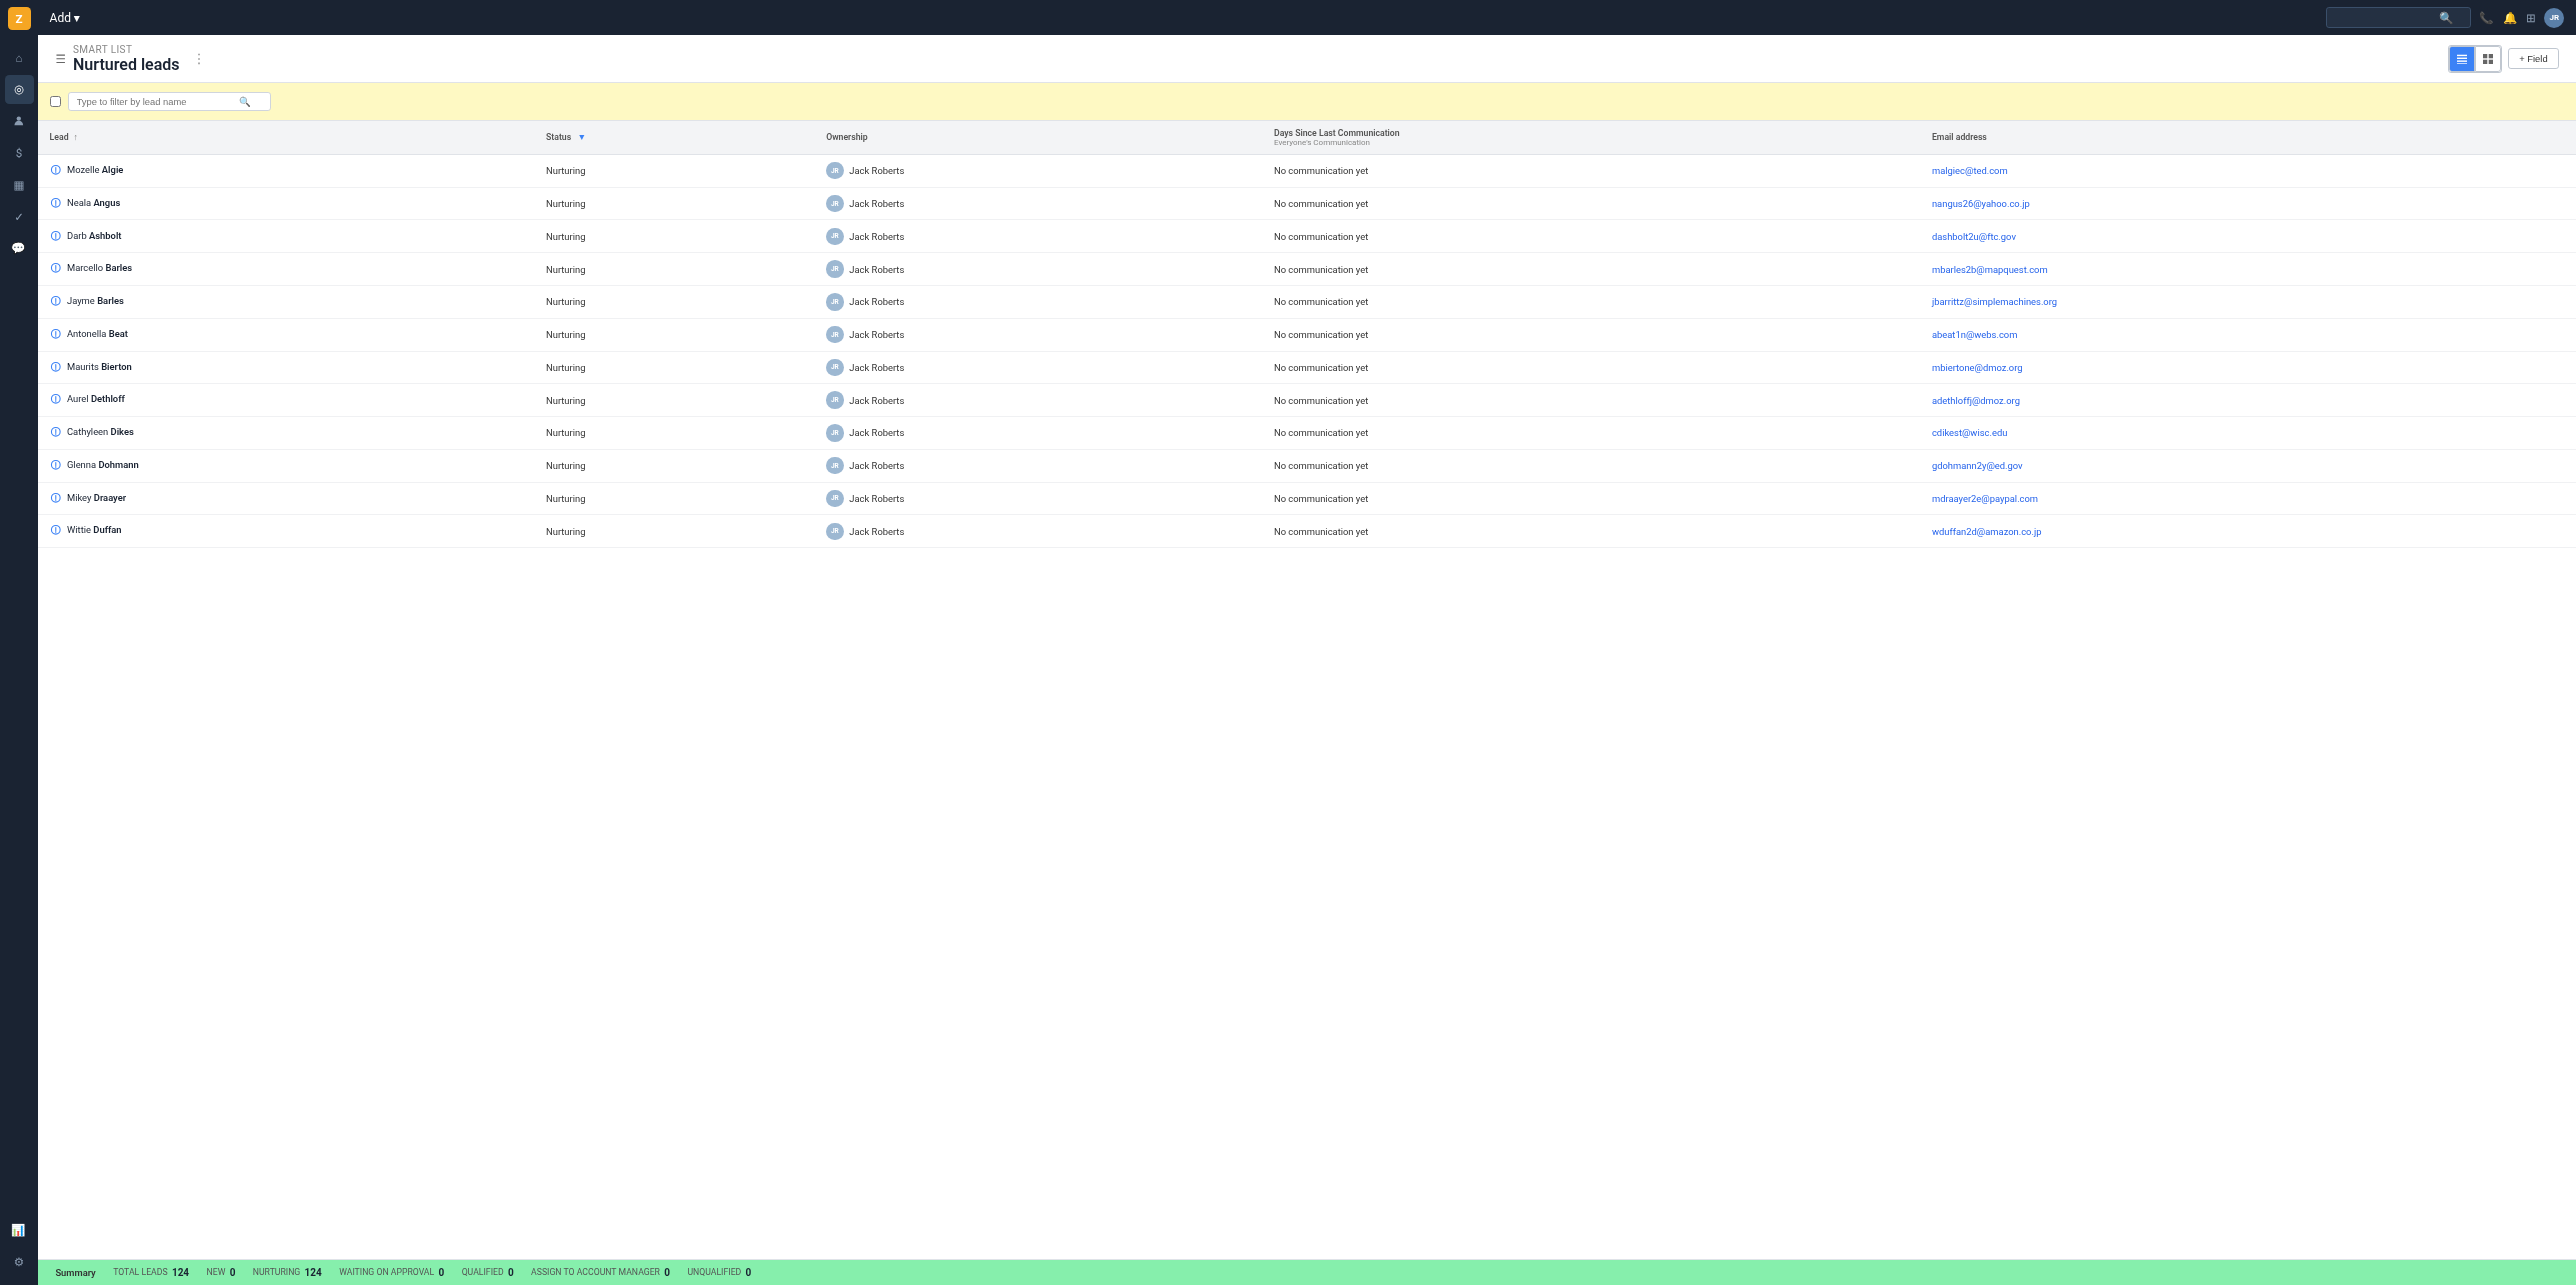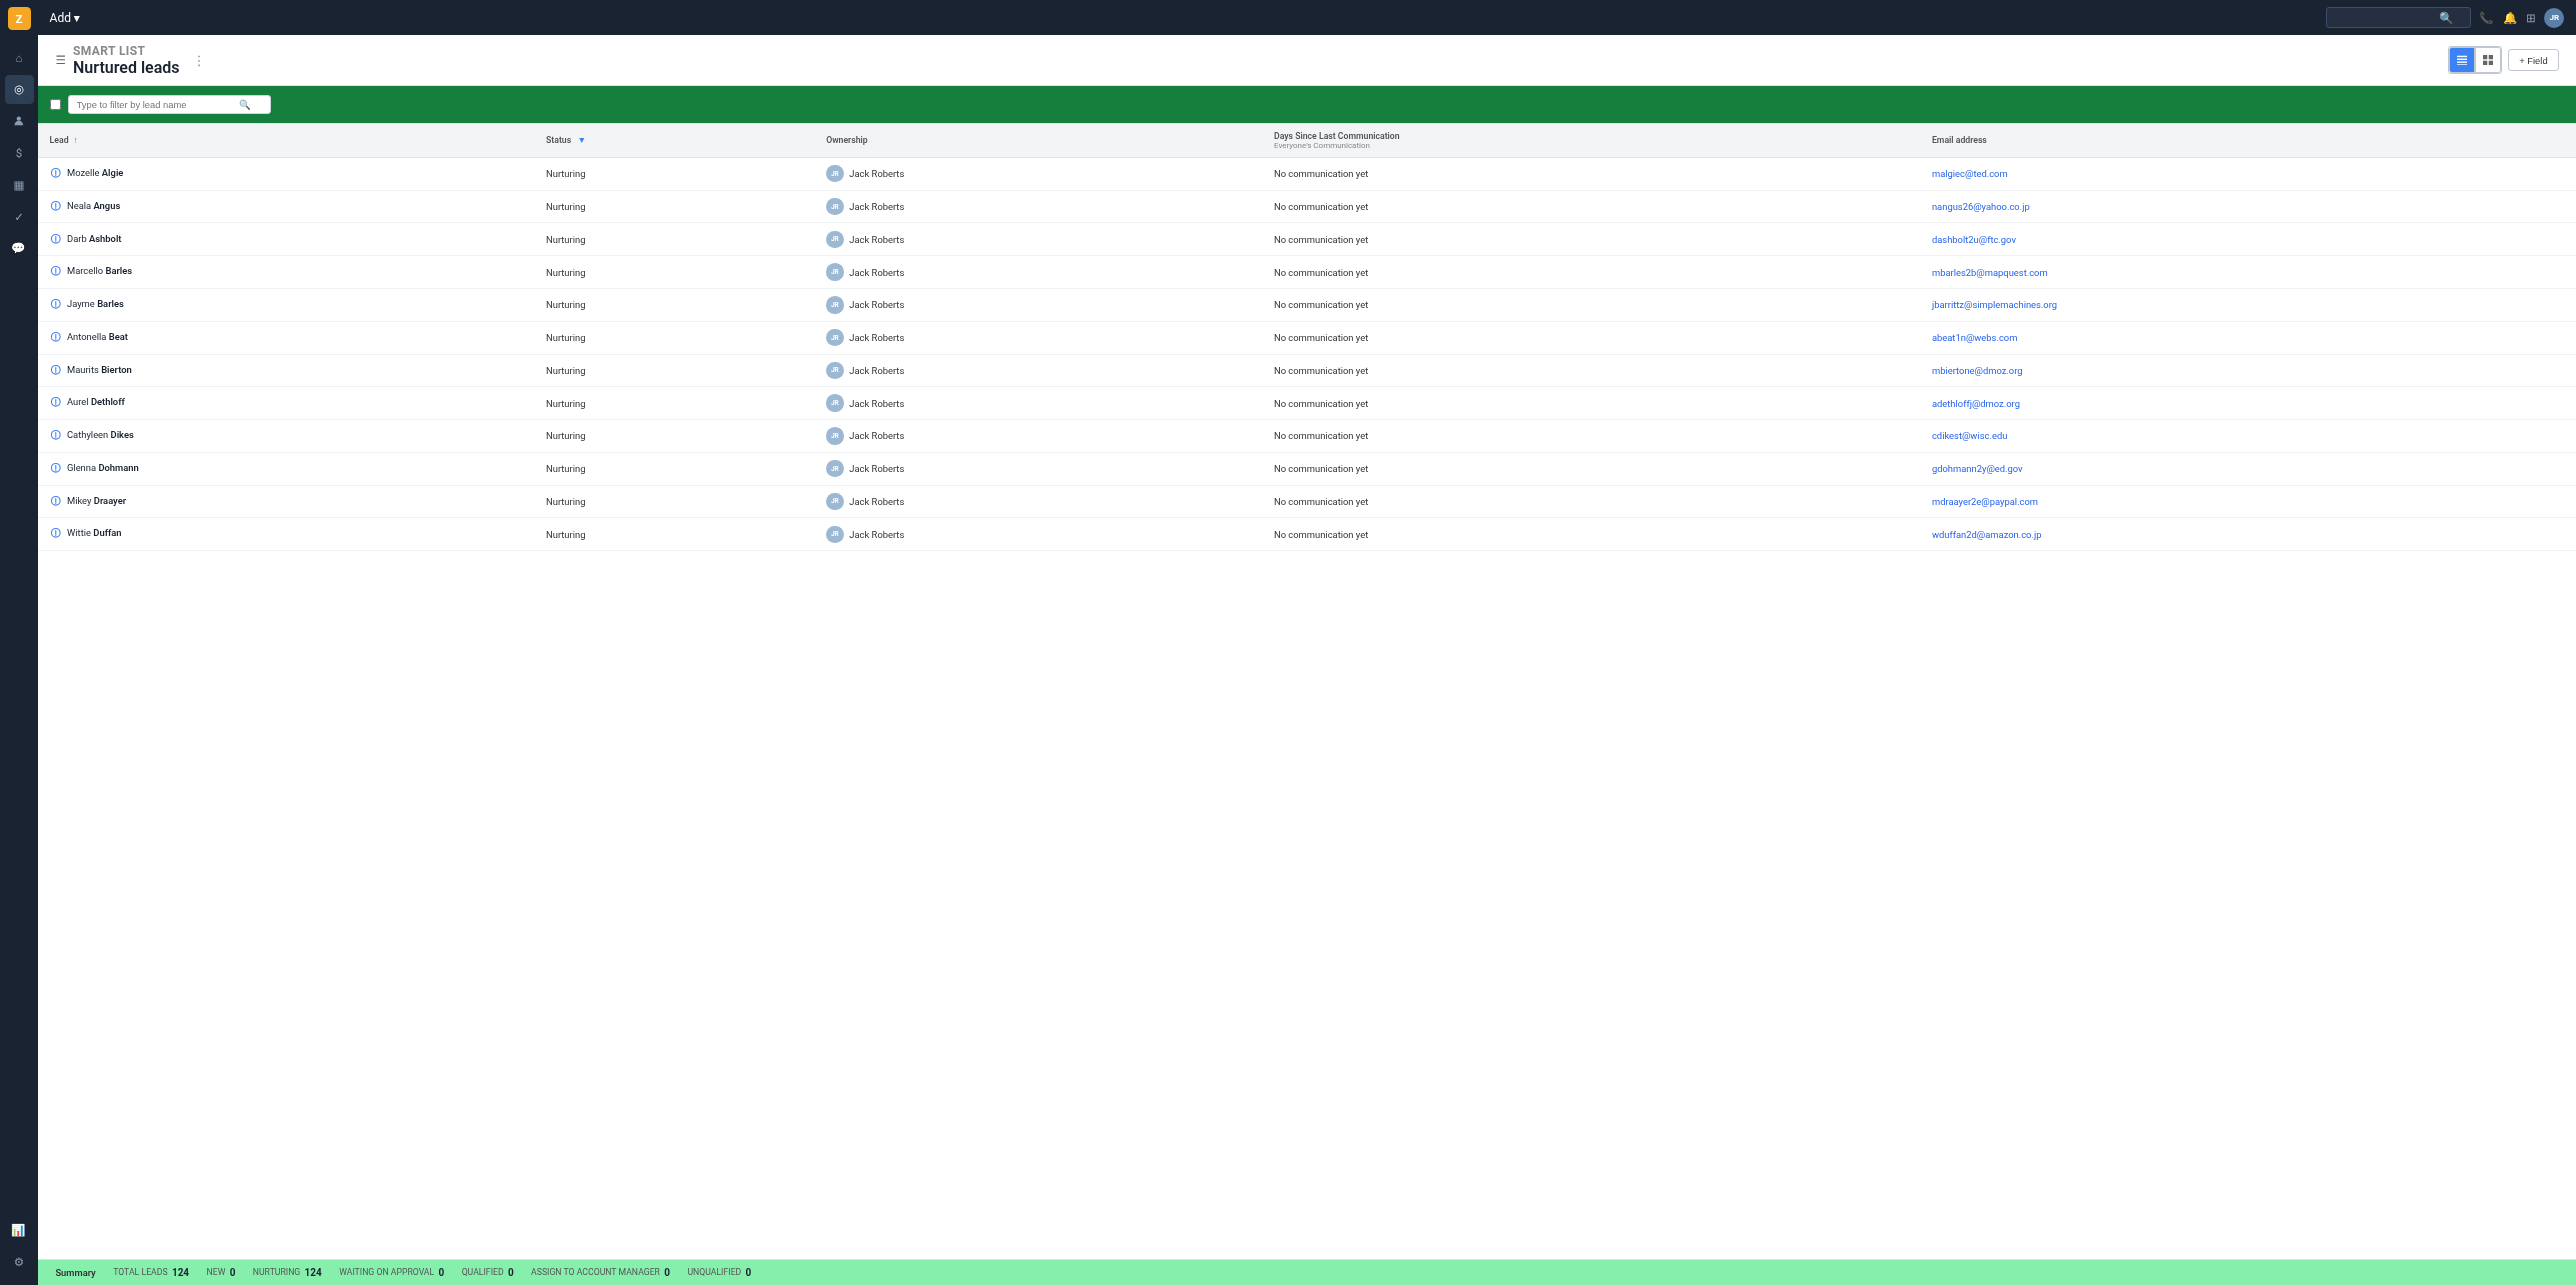--- a/index.html
+++ b/index.html
@@ -98,21 +98,21 @@
     .page-header {
       background: #fff;
       padding: 8.7px 17.4px;
       border-bottom: 0.7px solid #e0e3e8;
       display: flex;
       align-items: center;
     }
     .page-header-left { display: flex; align-items: center; gap: 7.2px; }
     .hamburger { color: #666; font-size: 11.6px; cursor: pointer; }
     .header-title-block { }
-    .header-label { font-size: 12px; color: #888; text-transform: uppercase; letter-spacing: 0.4px; font-weight: bold; }
+    .header-label { font-size: 10px; color: #888; text-transform: uppercase; letter-spacing: 0.4px; }
     .header-title { font-size: 16px; font-weight: 600; color: #1a2332; }
     .header-dots { color: #888; cursor: pointer; font-size: 13px; margin-left: 5.8px; }
     .header-spacer { flex: 1; }
     .header-actions { display: flex; align-items: center; gap: 5.8px; }
     .btn-list-view {
       width: 26px; height: 26px;
       border: 0.7px solid #c0c7d0;
       border-radius: 2.9px 0 0 2.9px;
       background: #3b82f6;
       color: #fff;
@@ -141,21 +141,21 @@
     .table-area {
       flex: 1;
       overflow: auto;
       background: #fff;
       margin: 0;
     }
 
     
     .filter-bar {
       padding: 8.7px 11.6px;
-      background: #15803d;
+      background: #fef9c3;
       border-bottom: 0.7px solid #e0e3e8;
       display: flex;
       align-items: center;
       gap: 7.2px;
     }
     .filter-checkbox { width: 11.6px; height: 11.6px; cursor: pointer; }
     .filter-input-wrap {
       display: flex;
       align-items: center;
       border: 0.7px solid #d0d5dd;

